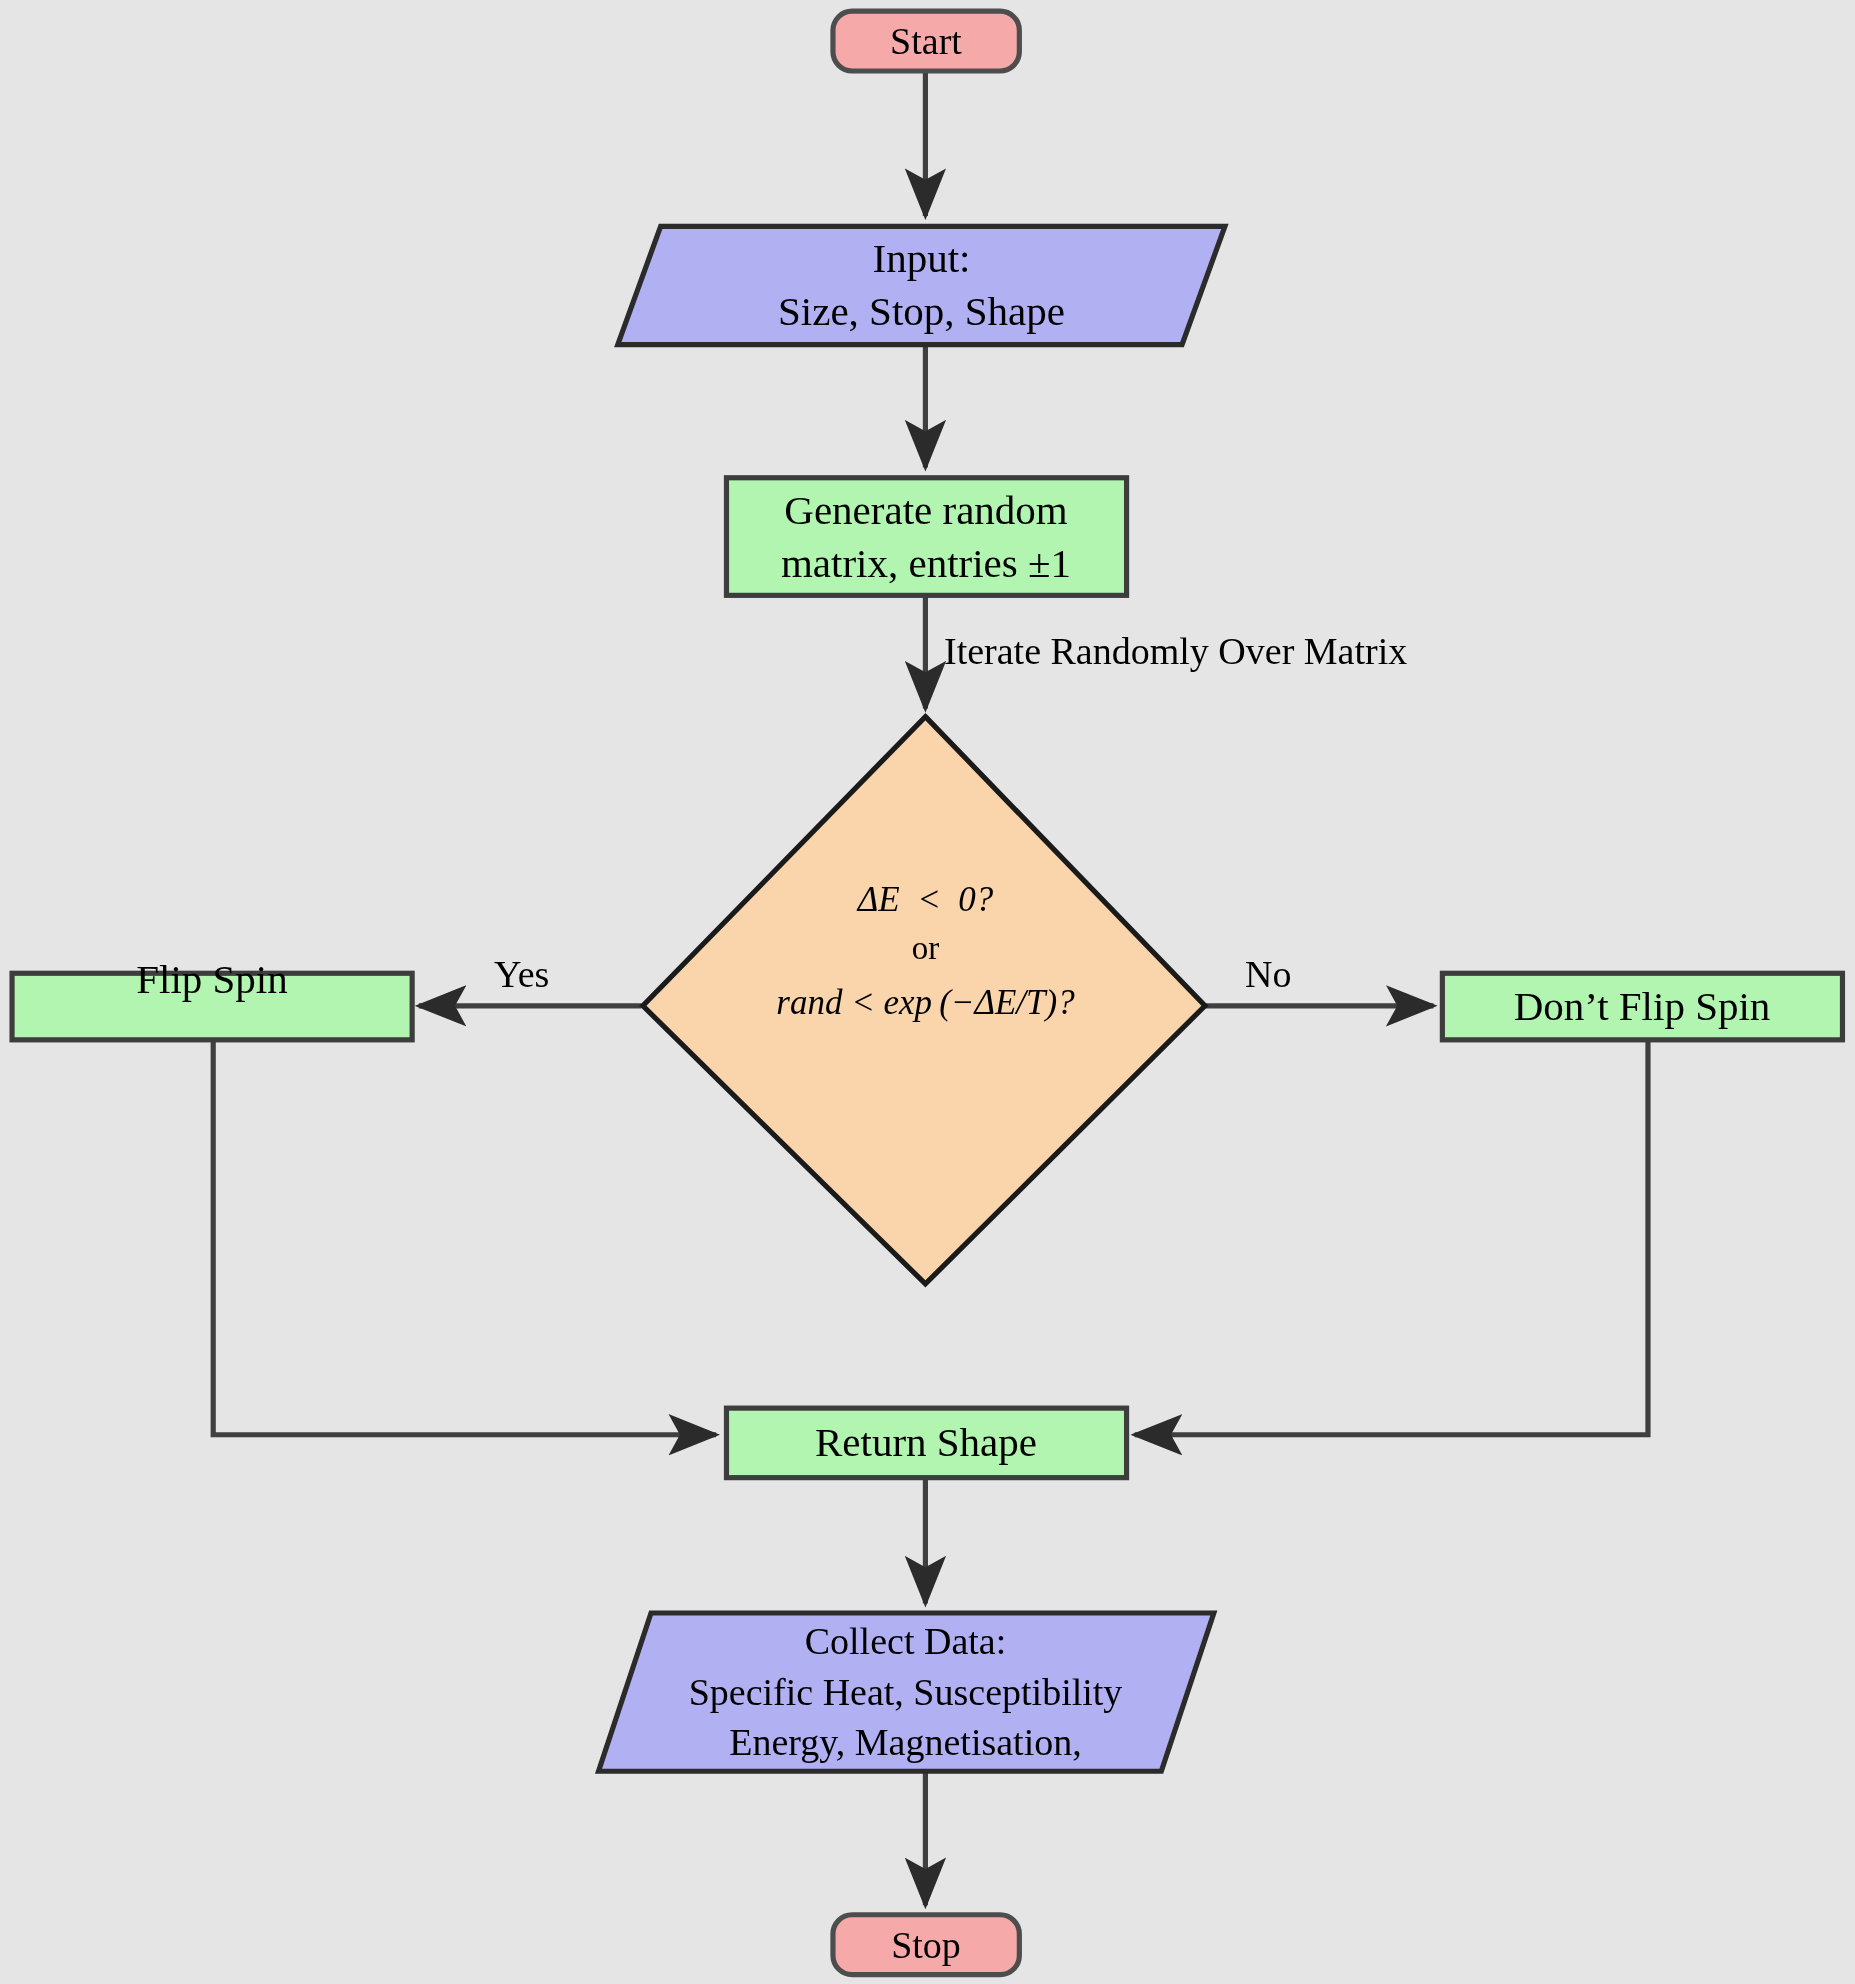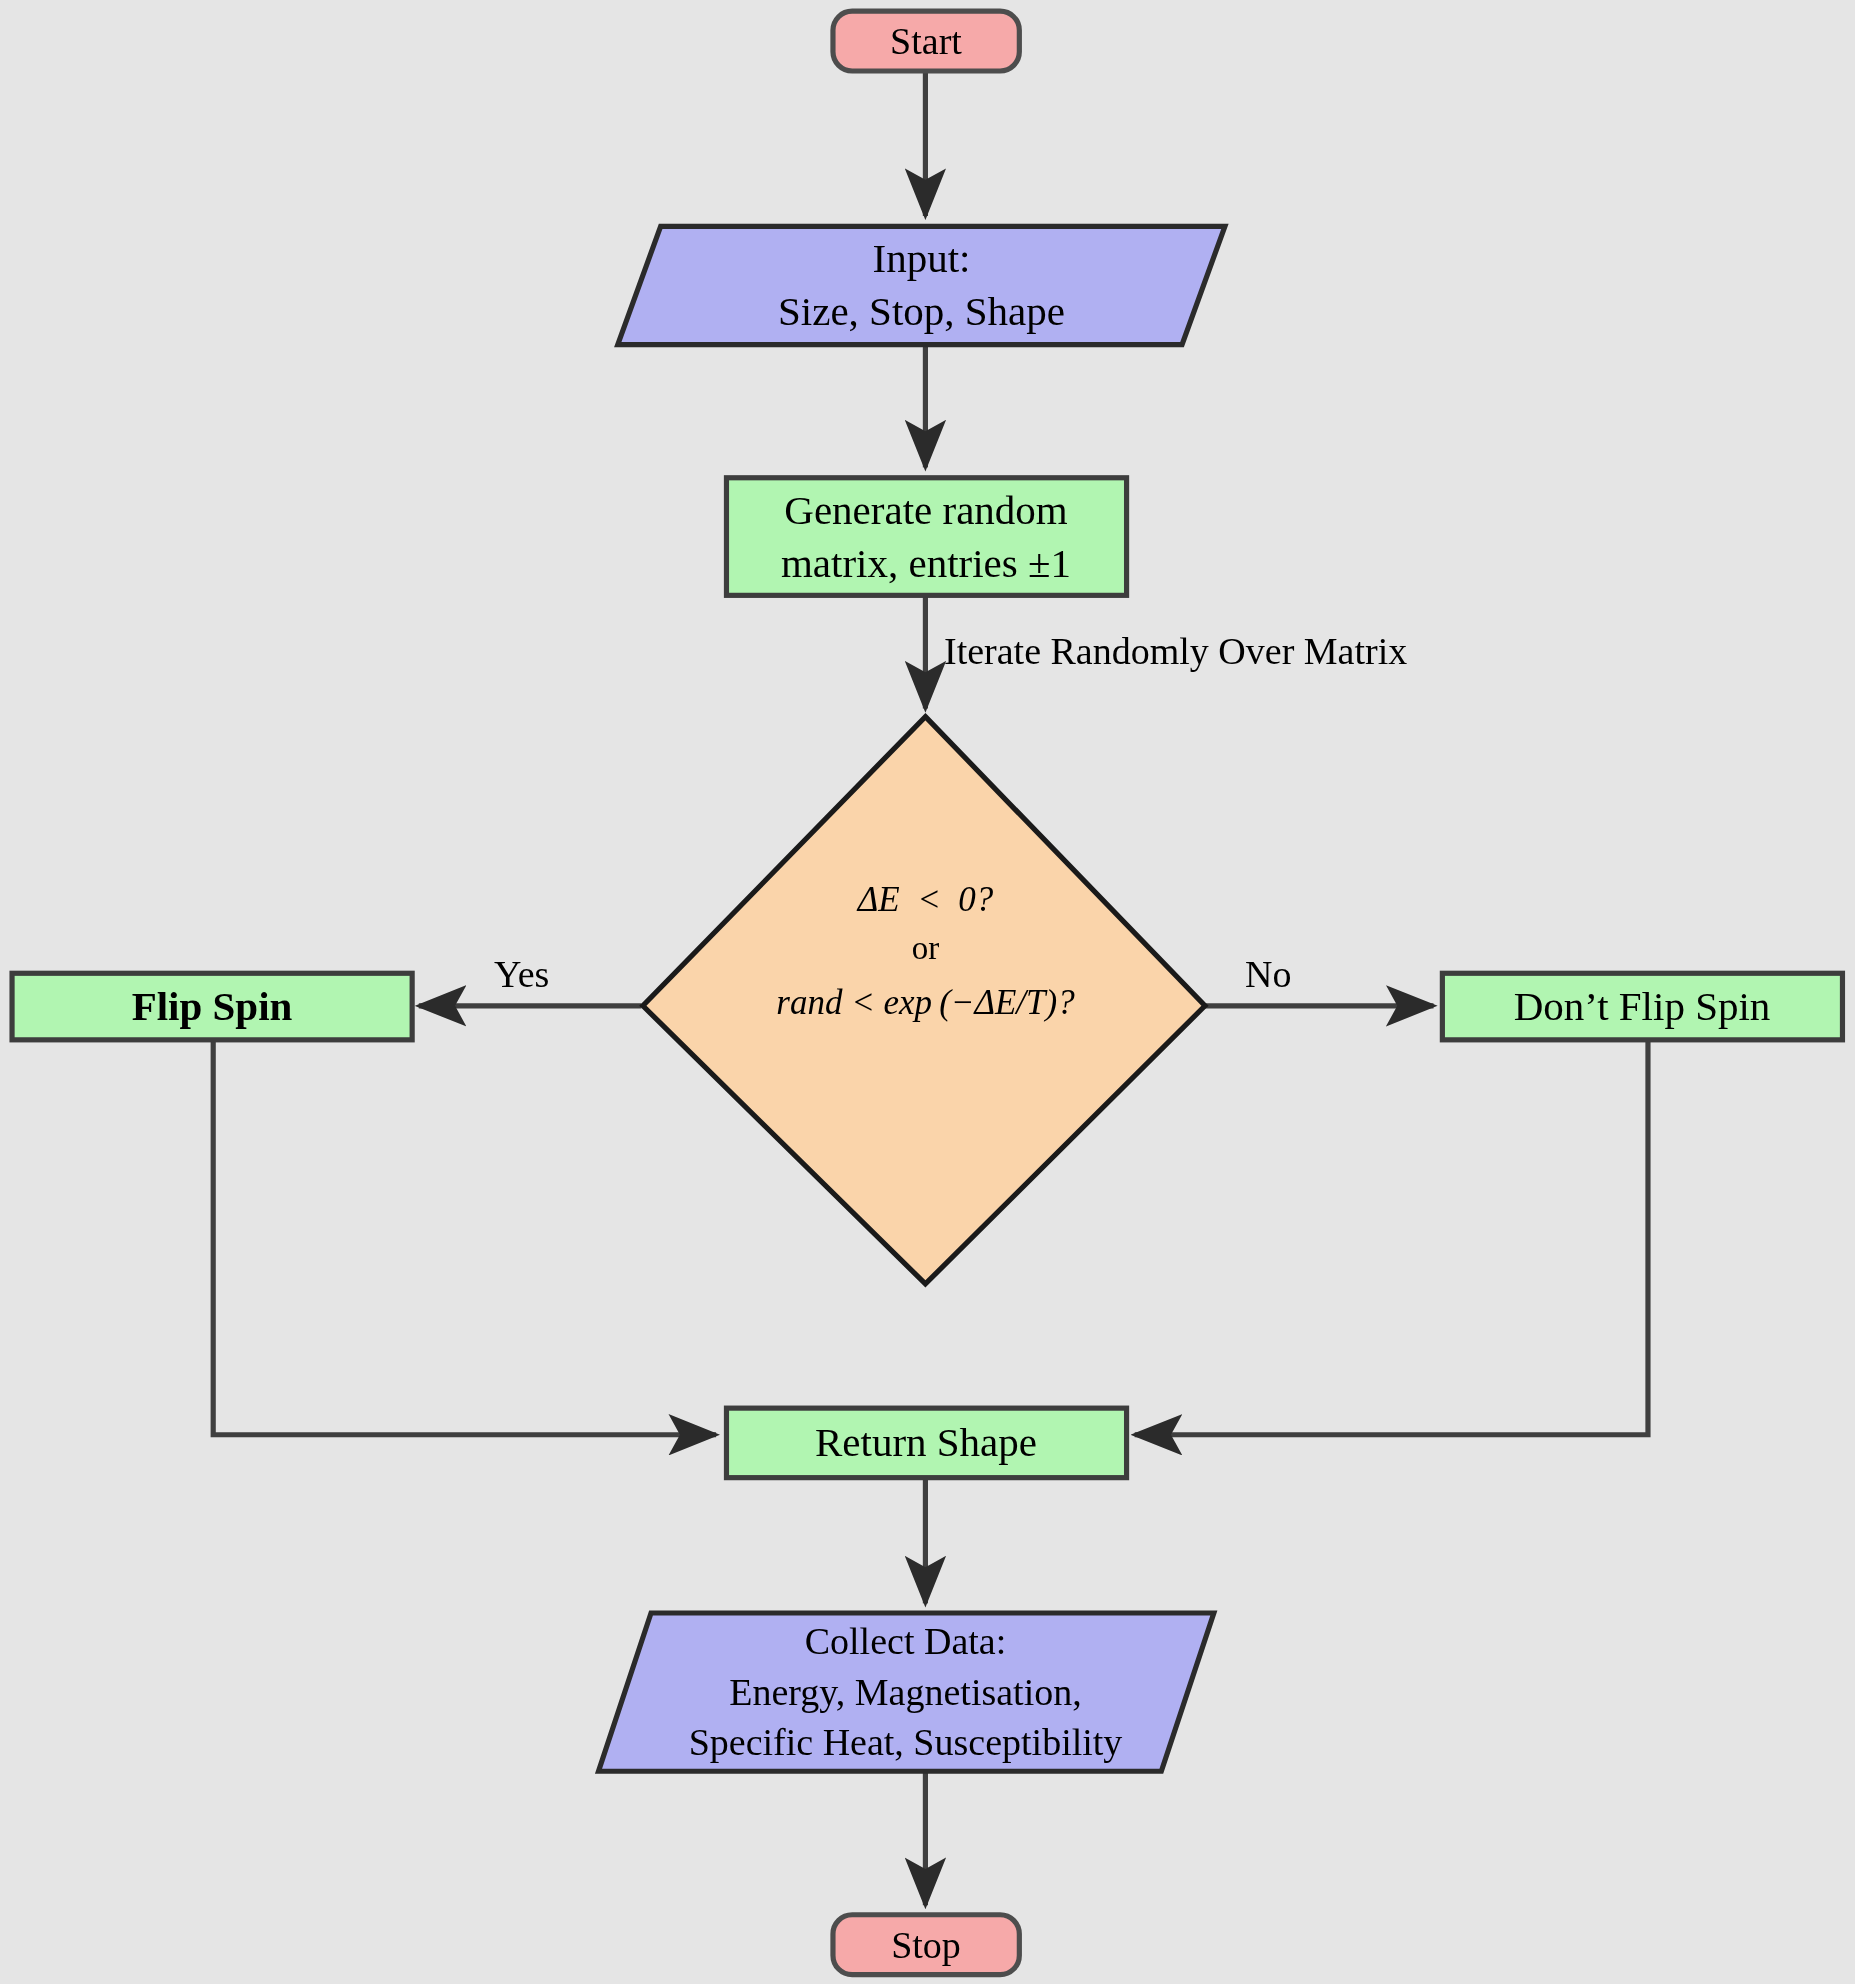--- a/index.html
+++ b/index.html
@@ -113,36 +113,36 @@
     <span class="lbl-line">Generate random</span>
     <span class="lbl-line">matrix, entries ±1</span>
   </div>
 
   <div class="node-label" style="left:643px; top:877px; width:565px; height:257px; justify-content:flex-start;">
     <span class="lbl-line sz-48 italic-math">ΔE  &lt;  0?</span>
     <span class="lbl-line sz-44" style="margin-top:3px;">or</span>
     <span class="lbl-line sz-48 italic-math" style="margin-top:10.4px;">rand &lt; exp (−ΔE/T)?</span>
   </div>
 
-  <div class="node-label sz-56" style="left:12px; top:973px; width:400px; height:67px;font-weight:bold;">
+  <div class="node-label sz-56" style="left:12px; top:946px; width:400px; height:67px;">
     <span class="lbl-line">Flip Spin</span>
   </div>
 
   <div class="node-label sz-56" style="left:1442px; top:973px; width:400px; height:67px;">
     <span class="lbl-line">Don’t Flip Spin</span>
   </div>
 
   <div class="node-label sz-56" style="left:726px; top:1408px; width:400px; height:70px;">
     <span class="lbl-line">Return Shape</span>
   </div>
 
   <div class="node-label sz-52" style="left:598px; top:1613px; width:615px; height:158px;">
     <span class="lbl-line">Collect Data:</span>
+    <span class="lbl-line">Specific Heat, Susceptibility</span>
     <span class="lbl-line">Energy, Magnetisation,</span>
-    <span class="lbl-line">Specific Heat, Susceptibility</span>
   </div>
 
   <div class="node-label sz-52" style="left:833px; top:1915px; width:186px; height:60px;">
     <span class="lbl-line">Stop</span>
   </div>
 
   <div class="edge-label sz-52" style="left:944px; top:626px;">Iterate Randomly Over Matrix</div>
 
   <div class="edge-label sz-52" style="left:494px; top:949px;">Yes</div>
 

